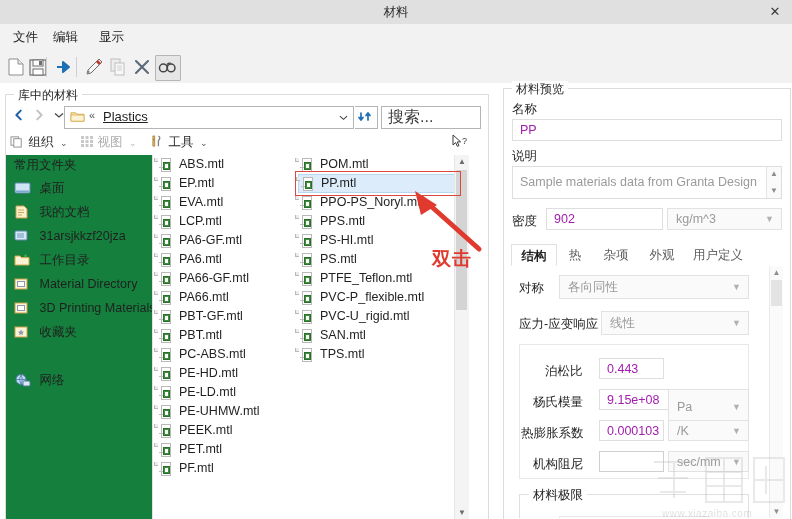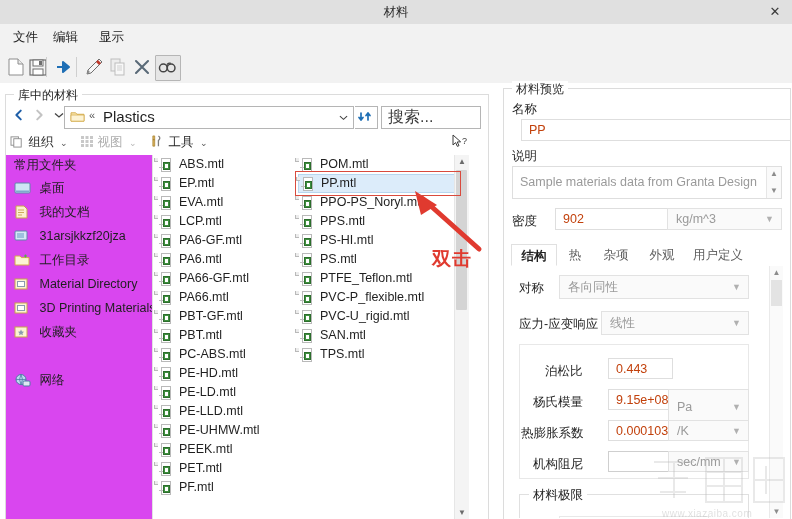--- a/index.html
+++ b/index.html
@@ -61,22 +61,22 @@
     line-height:18px;font-size:13px;cursor:pointer;}
   .nav-back{left:4px;color:#1f5fa8;}
   .nav-fwd{left:24px;color:#b9b9b9;}
   .nav-drop{left:44px;color:#444;font-size:9px;}
   .addr-field{
     position:absolute;left:58px;top:2px;width:288px;height:21px;
     border:1px solid #b5b5b5;background:#fff;
   }
   .addr-folder{position:absolute;left:5px;top:3px;width:15px;height:13px;}
   .addr-chev{position:absolute;left:24px;top:2px;font-size:11px;color:#555;}
-  .addr-text{position:absolute;left:38px;top:2px;font-size:15px;color:#1f1f1f;
-    line-height:16px;}
+  .addr-text{position:absolute;left:38px;top:2px;font-size:13px;color:#1f1f1f;
+    line-height:16px;text-decoration:underline;}
   .addr-caret{position:absolute;right:5px;top:6px;font-size:9px;color:#444;}
   .refresh-btn{position:absolute;left:349px;top:2px;width:22px;height:21px;
     border:1px solid #b5b5b5;border-left:none;background:#fff;cursor:pointer;}
   .search-field{
     position:absolute;left:375px;top:2px;width:98px;height:21px;
     border:1px solid #b5b5b5;background:#fff;
   }
   .search-field .ph{position:absolute;left:6px;top:2px;font-size:16px;color:#3c3c3c;
     line-height:16px;}
 
@@ -85,21 +85,21 @@
   .cmd{position:absolute;top:1px;height:20px;line-height:20px;font-size:12.5px;
     color:#1f1f1f;cursor:pointer;white-space:nowrap;}
   .cmd.dim{color:#adadad;}
   .cmd .cv{font-size:9px;margin-left:3px;color:#555;}
   .cmd.dim .cv{color:#b7b7b7;}
   .help-cursor{position:absolute;right:5px;top:3px;font-size:12px;color:#444;}
 
   
   .expl-body{position:absolute;left:6px;top:155px;width:476px;height:365px;
     background:#fff;}
-  .fav-pane{position:absolute;left:0;top:0;width:146px;height:365px;background:#d946ef;}
+  .fav-pane{position:absolute;left:0;top:0;width:146px;height:365px;background:#15803d;}
   .fav-head{position:absolute;left:8px;top:2px;font-size:12.5px;color:#1f1f1f;}
   .fav-item{position:absolute;left:8px;height:19px;line-height:19px;
     font-size:12.5px;color:#1f1f1f;cursor:pointer;white-space:nowrap;}
   .fav-item .ico{display:inline-block;width:18px;height:14px;vertical-align:-3px;
     position:relative;margin-right:4px;}
 
   .list-pane{position:absolute;left:146px;top:0;width:316px;height:365px;
     background:#fff;border-left:1px solid #e2e2e2;overflow:hidden;}
   .fcol{position:absolute;top:0;}
   .fcol.c1{left:4px;width:140px;}
@@ -130,21 +130,21 @@
     background:#3e8f3e;border:1px solid #2c6e2c;box-sizing:border-box;}
   .doc-ico .badge i{position:absolute;left:1px;top:1px;right:1px;bottom:1px;
     background:#fff;display:block;}
   .doc-ico .bar{position:absolute;left:0;top:9px;width:4px;height:1px;background:#bdbdbd;}
 
   
   .pv{position:absolute;left:0;top:0;width:286px;height:436px;}
   .pv-label{position:absolute;font-size:12.5px;color:#1f1f1f;white-space:nowrap;}
   .pv-input{
     position:absolute;border:1px solid #dedede;background:#fff;
-    font-size:12.5px;color:#c2410c;box-sizing:border-box;margin-left:9px;
+    font-size:12.5px;color:#a21caf;box-sizing:border-box;
   }
   .pv-input .val{position:absolute;left:7px;top:50%;transform:translateY(-50%);
     white-space:nowrap;}
   .pv-combo{position:absolute;border:1px solid #e2e2e2;background:#fafafa;
     box-sizing:border-box;}
   .pv-combo .val{position:absolute;left:8px;top:50%;transform:translateY(-50%);
     font-size:12.5px;color:#9a9a9a;white-space:nowrap;}
   .pv-combo .car{position:absolute;right:7px;top:50%;transform:translateY(-50%);
     font-size:9px;color:#b0b0b0;}
 
@@ -484,23 +484,20 @@
                   <i></i>
                 </span></span></span><span>PC-ABS.mtl</span></div>
           <div class="fitem"><span class="fico"><span class="doc-ico"><span class="pg"></span><span class="fold"></span><span class="bar"></span><span class="badge">
                   <i></i>
                 </span></span></span><span>PE-HD.mtl</span></div>
           <div class="fitem"><span class="fico"><span class="doc-ico"><span class="pg"></span><span class="fold"></span><span class="bar"></span><span class="badge">
                   <i></i>
                 </span></span></span><span>PE-LD.mtl</span></div>
           <div class="fitem"><span class="fico"><span class="doc-ico"><span class="pg"></span><span class="fold"></span><span class="bar"></span><span class="badge">
                   <i></i>
-                </span></span></span><span>PE-LLD.mtl</span></div>
-          <div class="fitem"><span class="fico"><span class="doc-ico"><span class="pg"></span><span class="fold"></span><span class="bar"></span><span class="badge">
-                  <i></i>
                 </span></span></span><span>PE-UHMW.mtl</span></div>
           <div class="fitem"><span class="fico"><span class="doc-ico"><span class="pg"></span><span class="fold"></span><span class="bar"></span><span class="badge">
                   <i></i>
                 </span></span></span><span>PEEK.mtl</span></div>
           <div class="fitem"><span class="fico"><span class="doc-ico"><span class="pg"></span><span class="fold"></span><span class="bar"></span><span class="badge">
                   <i></i>
                 </span></span></span><span>PET.mtl</span></div>
           <div class="fitem"><span class="fico"><span class="doc-ico"><span class="pg"></span><span class="fold"></span><span class="bar"></span><span class="badge">
                   <i></i>
                 </span></span></span><span>PF.mtl</span></div>

